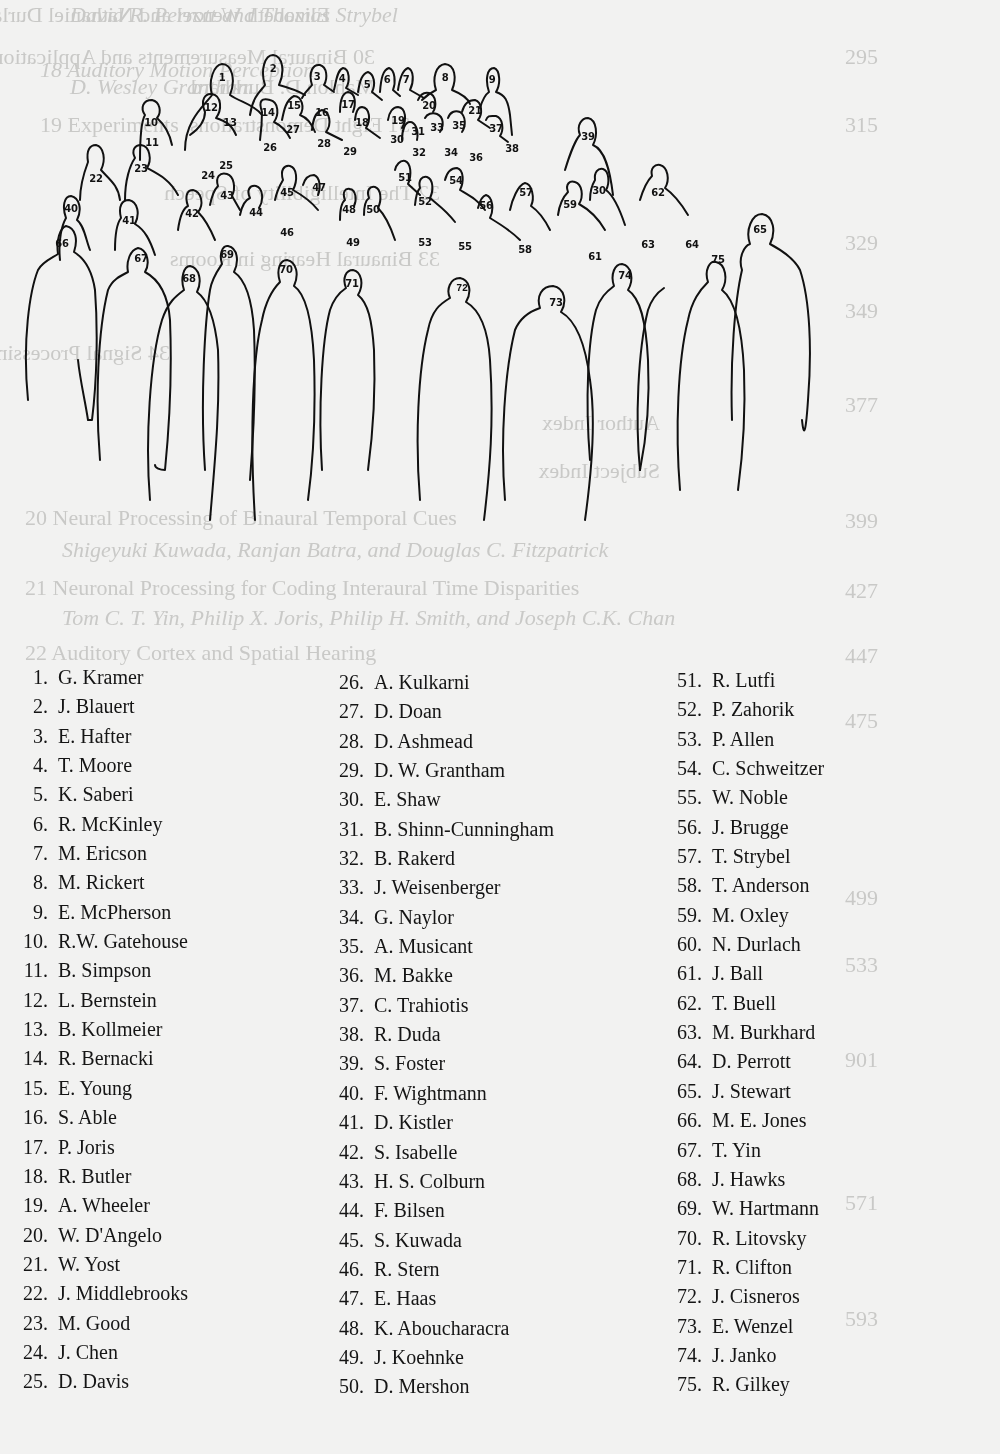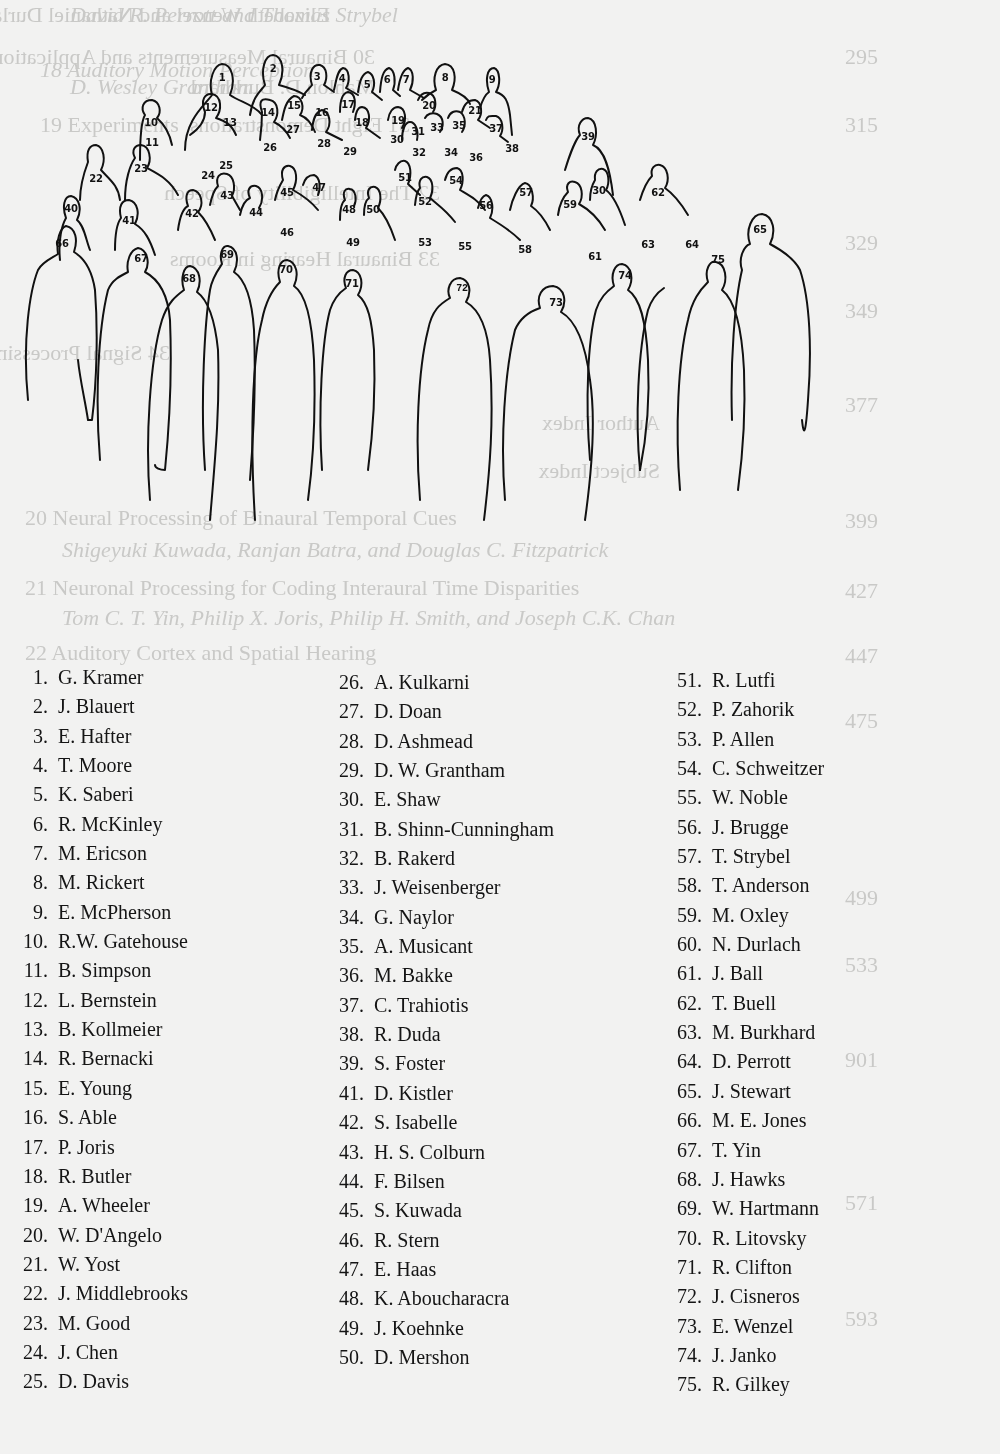--- a/index.html
+++ b/index.html
@@ -380,20 +380,24 @@
       </div>
     <div class="entry">
         <span class="num">38.</span>
         <span class="nm">R. Duda</span>
       </div>
     <div class="entry">
         <span class="num">39.</span>
         <span class="nm">S. Foster</span>
       </div>
     <div class="entry">
+        <span class="num">40.</span>
+        <span class="nm">F. Wightmann</span>
+      </div>
+    <div class="entry">
         <span class="num">41.</span>
         <span class="nm">D. Kistler</span>
       </div>
     <div class="entry">
         <span class="num">42.</span>
         <span class="nm">S. Isabelle</span>
       </div>
     <div class="entry">
         <span class="num">43.</span>
         <span class="nm">H. S. Colburn</span>

